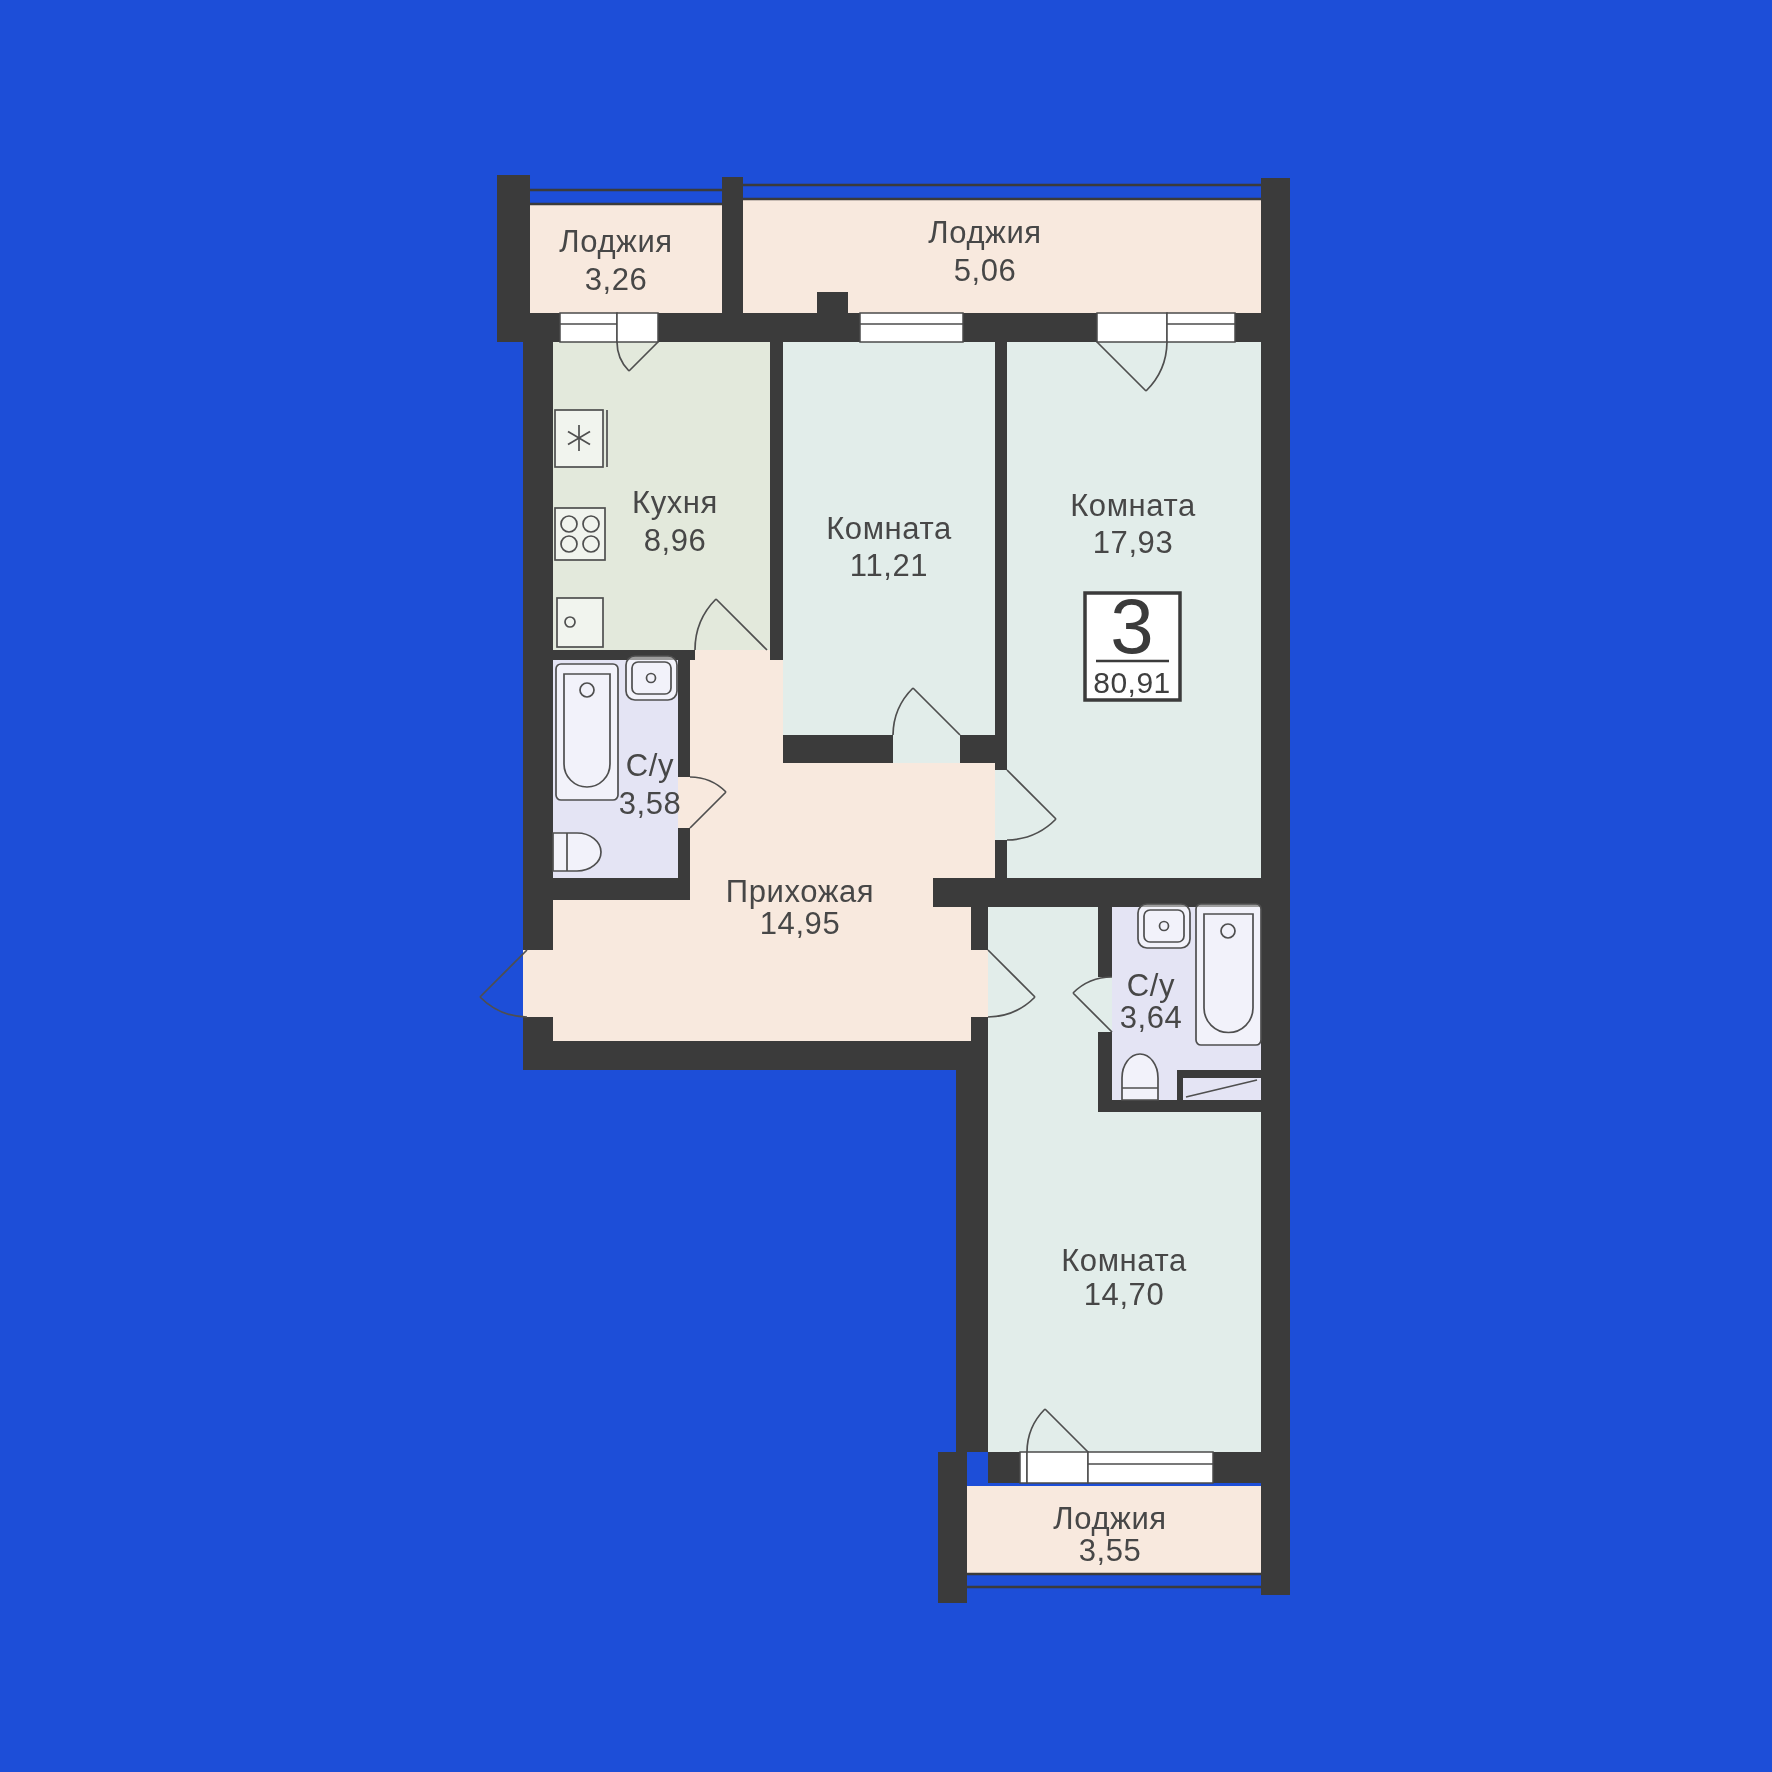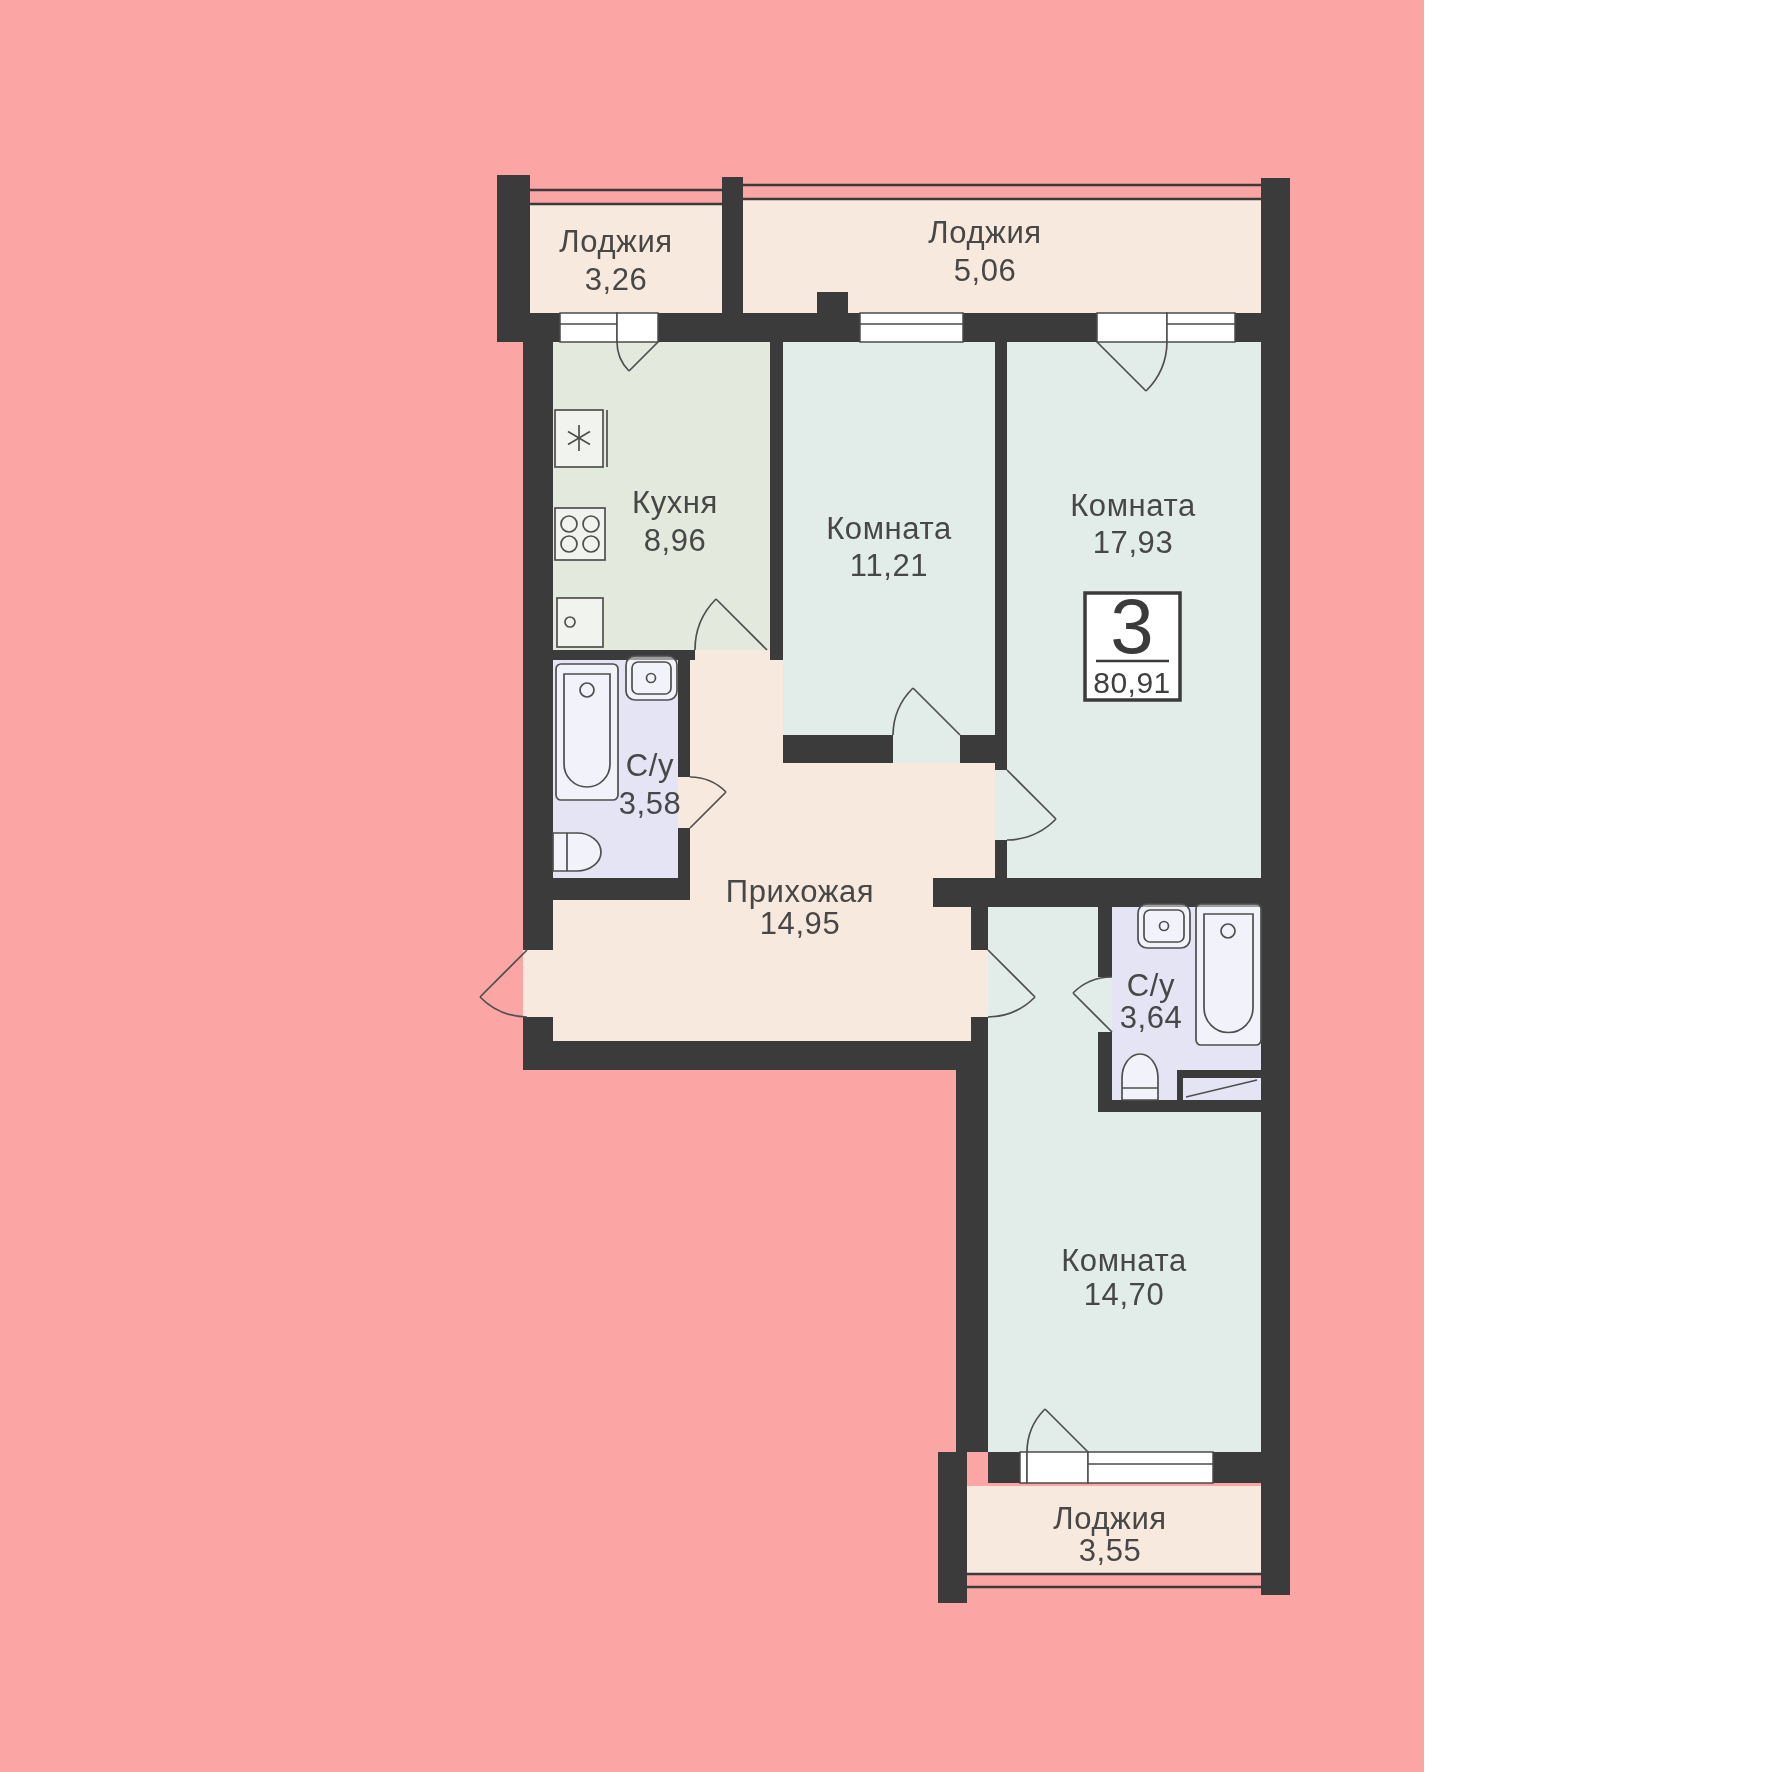--- a/index.html
+++ b/index.html
@@ -1,16 +1,16 @@
 <!DOCTYPE html>
 <html><head>
 <meta charset="utf-8">
 <style>
   html,body{margin:0;padding:0;background:#ffffff;}
-  .canvas{width:1424px;height:1772px;position:relative;background:#fca5a5;font-family:"Liberation Sans",sans-serif;}
+  .canvas{width:1772px;height:1772px;position:relative;background:#1d4ed8;font-family:"Liberation Sans",sans-serif;}
   svg{display:block;}
   .lbl{font-family:"Liberation Sans",sans-serif;font-size:31px;font-weight:500;fill:#474747;text-anchor:middle;letter-spacing:.6px;}
   .rail{stroke:#3b3b3b;stroke-width:2.5;}
   .win{fill:#ffffff;stroke:#4b4b4b;stroke-width:1.5;}
   .winline{stroke:#4b4b4b;stroke-width:1.5;fill:none;}
   .door{fill:none;stroke:#4f4f4f;stroke-width:1.7;}
   .fx{fill:rgba(255,255,255,.5);stroke:#4f4f4f;stroke-width:1.7;}
   .fxn{fill:none;stroke:#4f4f4f;stroke-width:1.7;}
   .badge-box{fill:#ffffff;stroke:#3b3b3b;stroke-width:3.5;}
   .badge-num{font-family:"Liberation Sans",sans-serif;font-size:78px;font-weight:300;fill:#3b3b3b;text-anchor:middle;}

